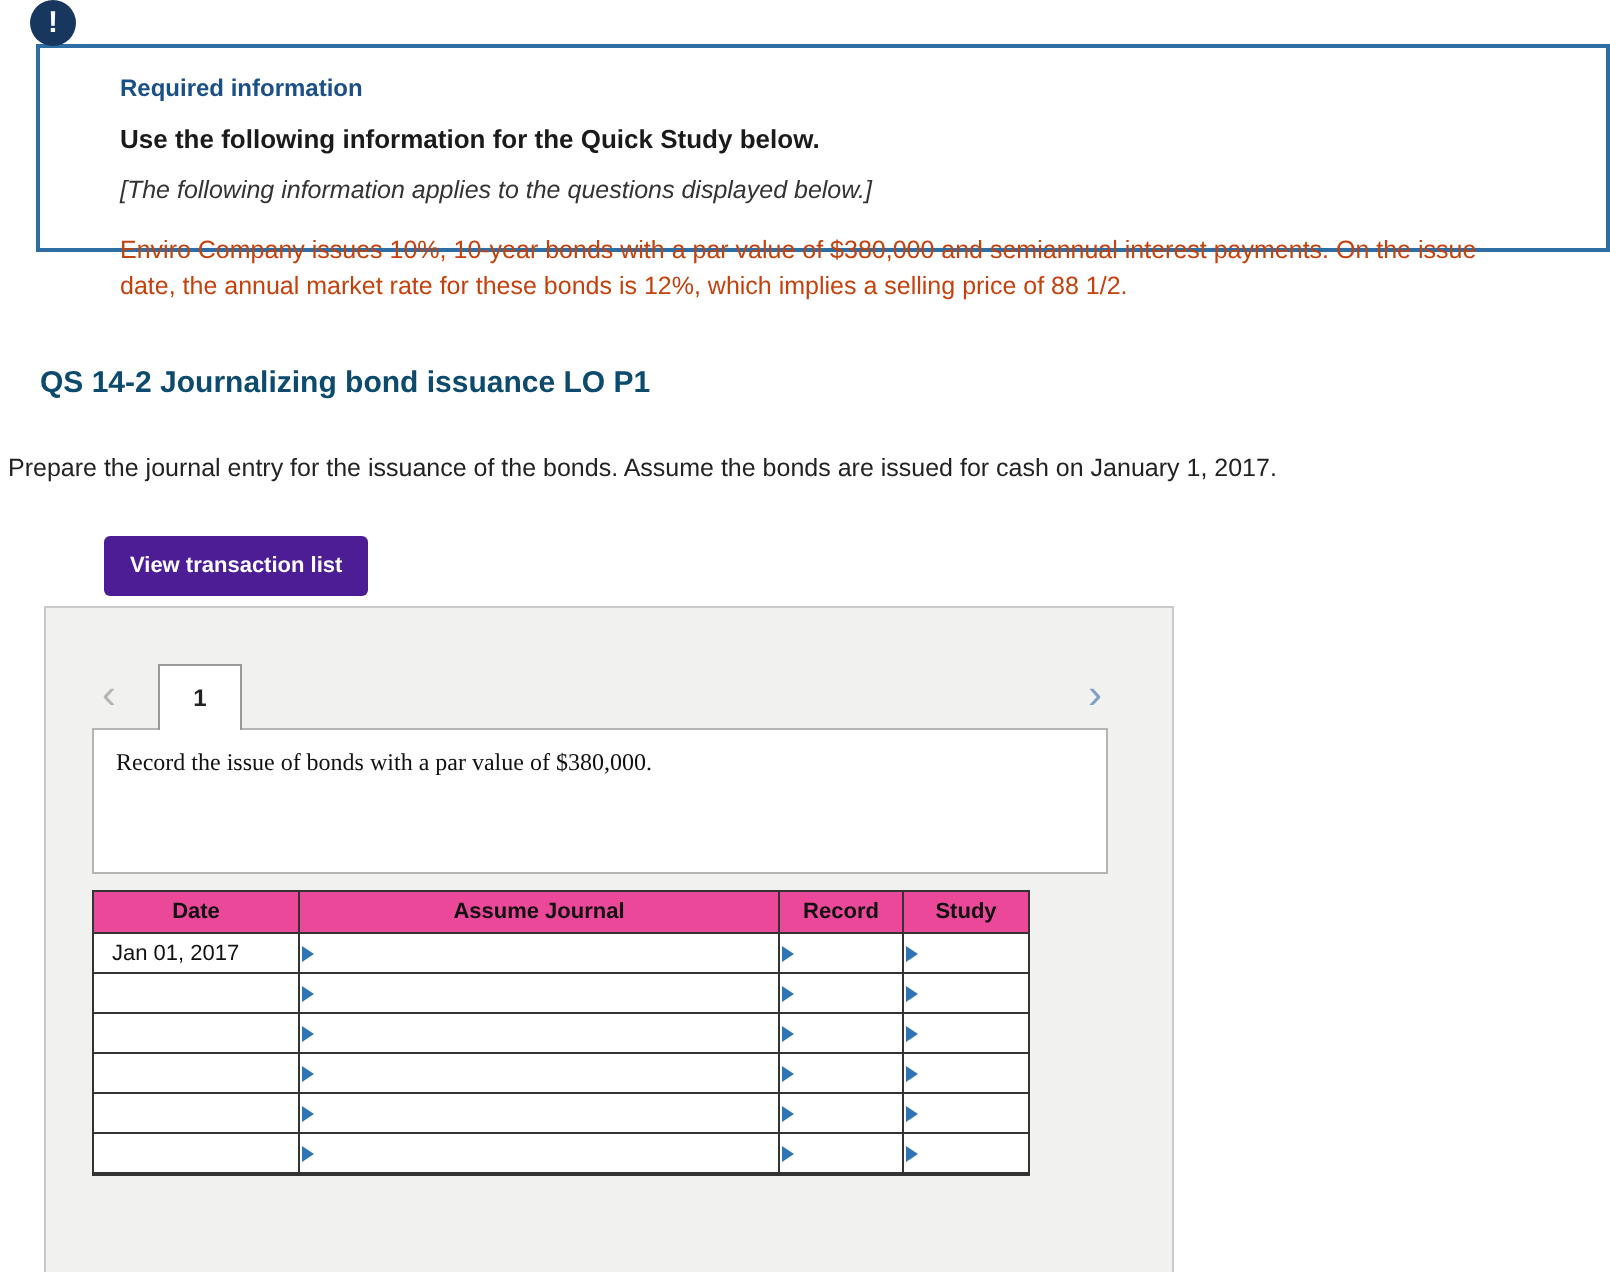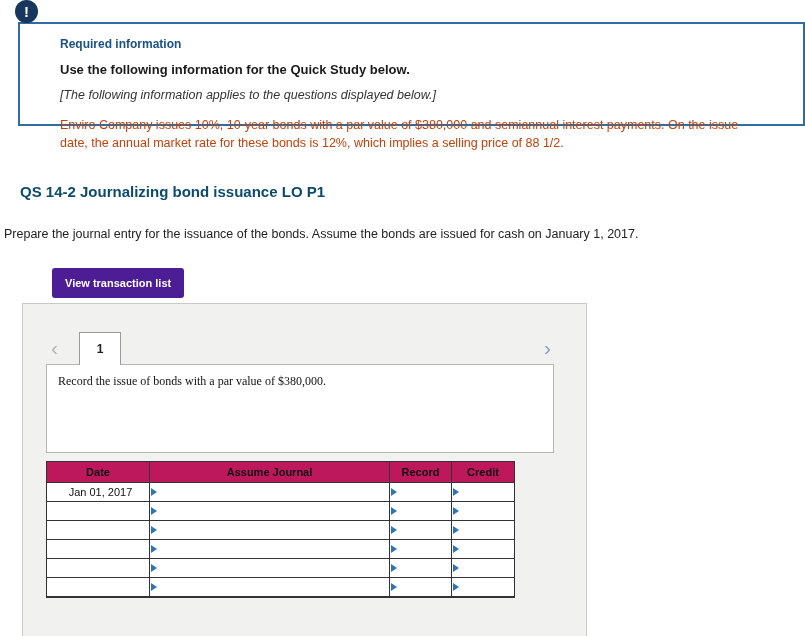--- a/index.html
+++ b/index.html
@@ -54,46 +54,46 @@
   .chev-left { color:#B5B5B5; margin-left:5px; align-self:center; }
   .tab {
     margin-left:21px; width:42px; height:33px; background:#fff;
     border:1px solid #9A9A9A; border-bottom:none; margin-bottom:-1px;
     display:flex; align-items:center; justify-content:center;
     font-weight:bold; font-size:12px; position:relative; z-index:2; cursor:pointer;
   }
   .chev-right { margin-left:auto; margin-right:3px; color:#7F9FC6; align-self:center; }
 
   .prompt-box {
-    width:508px; height:89px; background:#fff; border:1px solid #B5B5B5;
+    width:508px; height:73px; background:#fff; border:1px solid #B5B5B5;
     padding:9px 11px; position:relative; z-index:1;
     font-family:"Liberation Serif", serif; font-size:12px; color:#111;
   }
 
   .note { margin-top:11px; color:#C42A00; font-family:"Liberation Serif", serif; font-size:10px; }
 
   
   table.journal {
     border-collapse:collapse; margin-top:8px;
     font-size:11px; color:#111;
     border-bottom:2px solid #333;
   }
   table.journal th {
-    background:#be185d; border:1px solid #333;
+    background:#ec4899; border:1px solid #333;
     font-weight:bold; text-align:center; padding:4px 4px; font-size:11px;
   }
   table.journal td {
     border:1px solid #333; background:#fff;
     height:19px; padding:2px 4px 2px 9px; position:relative;
   }
   .col-date { width:103px; }
   .col-journal { width:240px; }
   .col-debit { width:62px; }
   .col-credit { width:63px; }
-  td.c-date { text-align:center; padding-left:4px; }
+  td.c-date { text-align:left; padding-left:4px; }
   .tri {
     position:absolute; left:1px; top:50%; transform:translateY(-50%);
     width:0; height:0;
     border-top:4px solid transparent; border-bottom:4px solid transparent;
     border-left:6px solid #2E75B6;
   }
   .cellval { display:inline-block; min-height:12px; }
 </style>
 </head>
 <body>
@@ -130,21 +130,21 @@
       <col class="col-date">
         <col class="col-journal">
         <col class="col-debit">
         <col class="col-credit">
     </colgroup>
     <thead>
       <tr>
         <th>Date</th>
         <th>Assume Journal</th>
         <th>Record</th>
-        <th>Credit</th>
+        <th>Study</th>
       </tr>
     </thead>
     <tbody>
       <tr>
         <td class="c-date"><span class="cellval">Jan 01, 2017</span></td>
         <td><span class="tri"></span><span class="cellval"></span></td>
         <td><span class="tri"></span><span class="cellval"></span></td>
         <td><span class="tri"></span><span class="cellval"></span></td>
       </tr>
       <tr>

